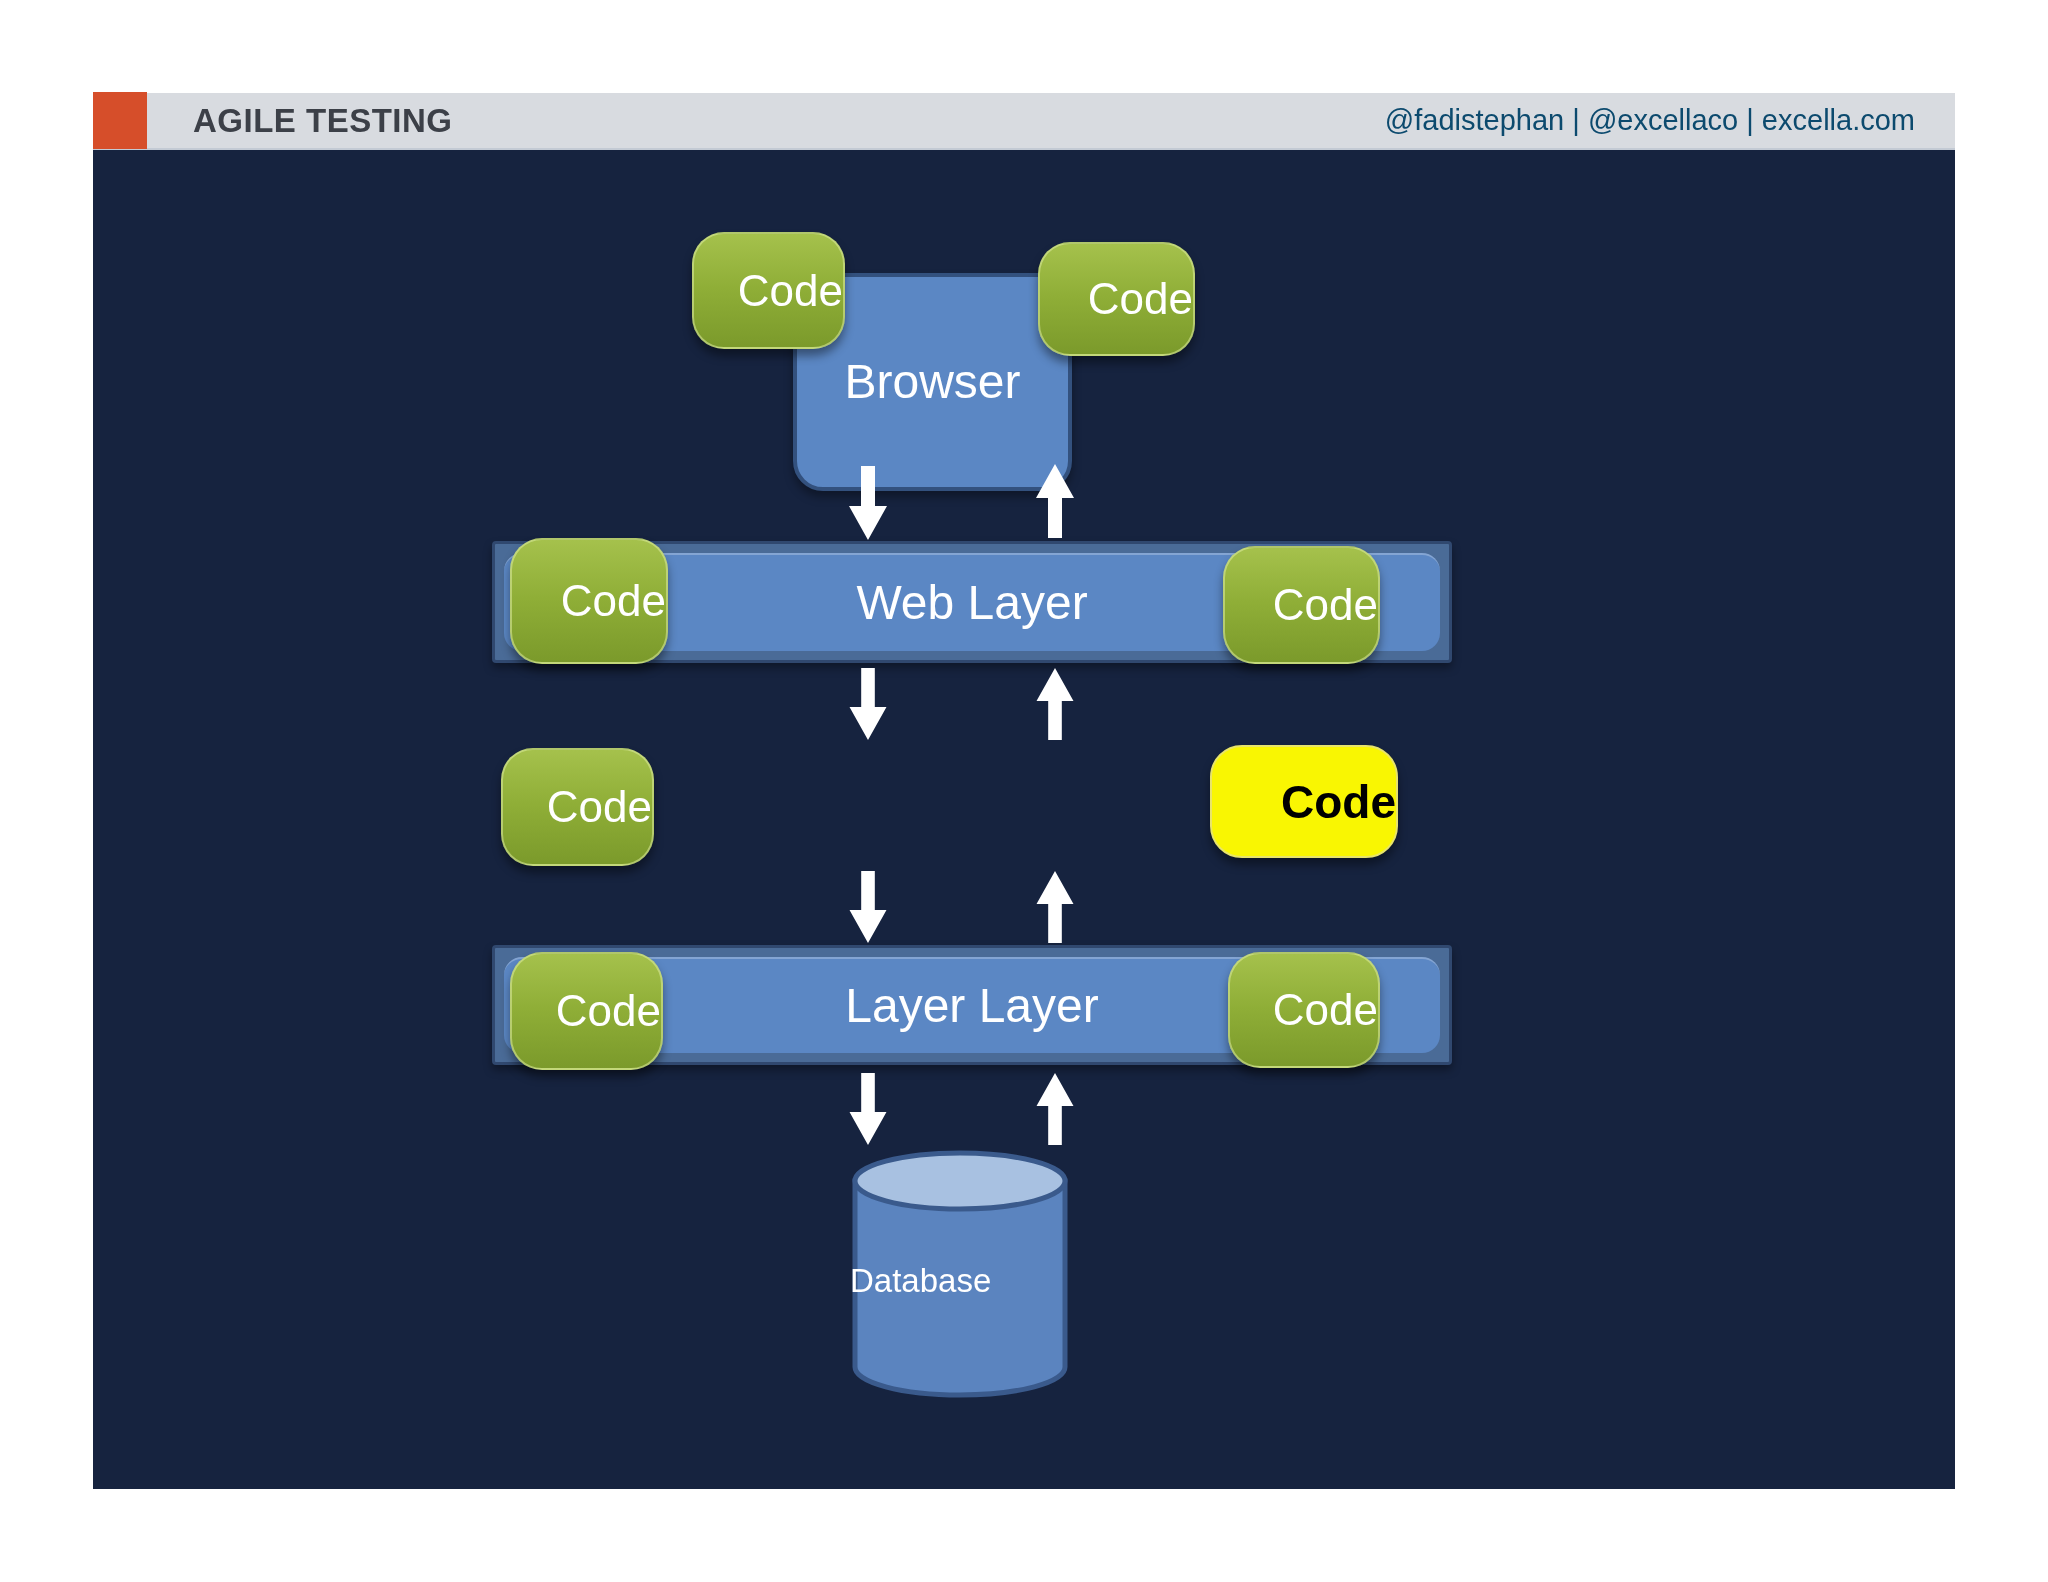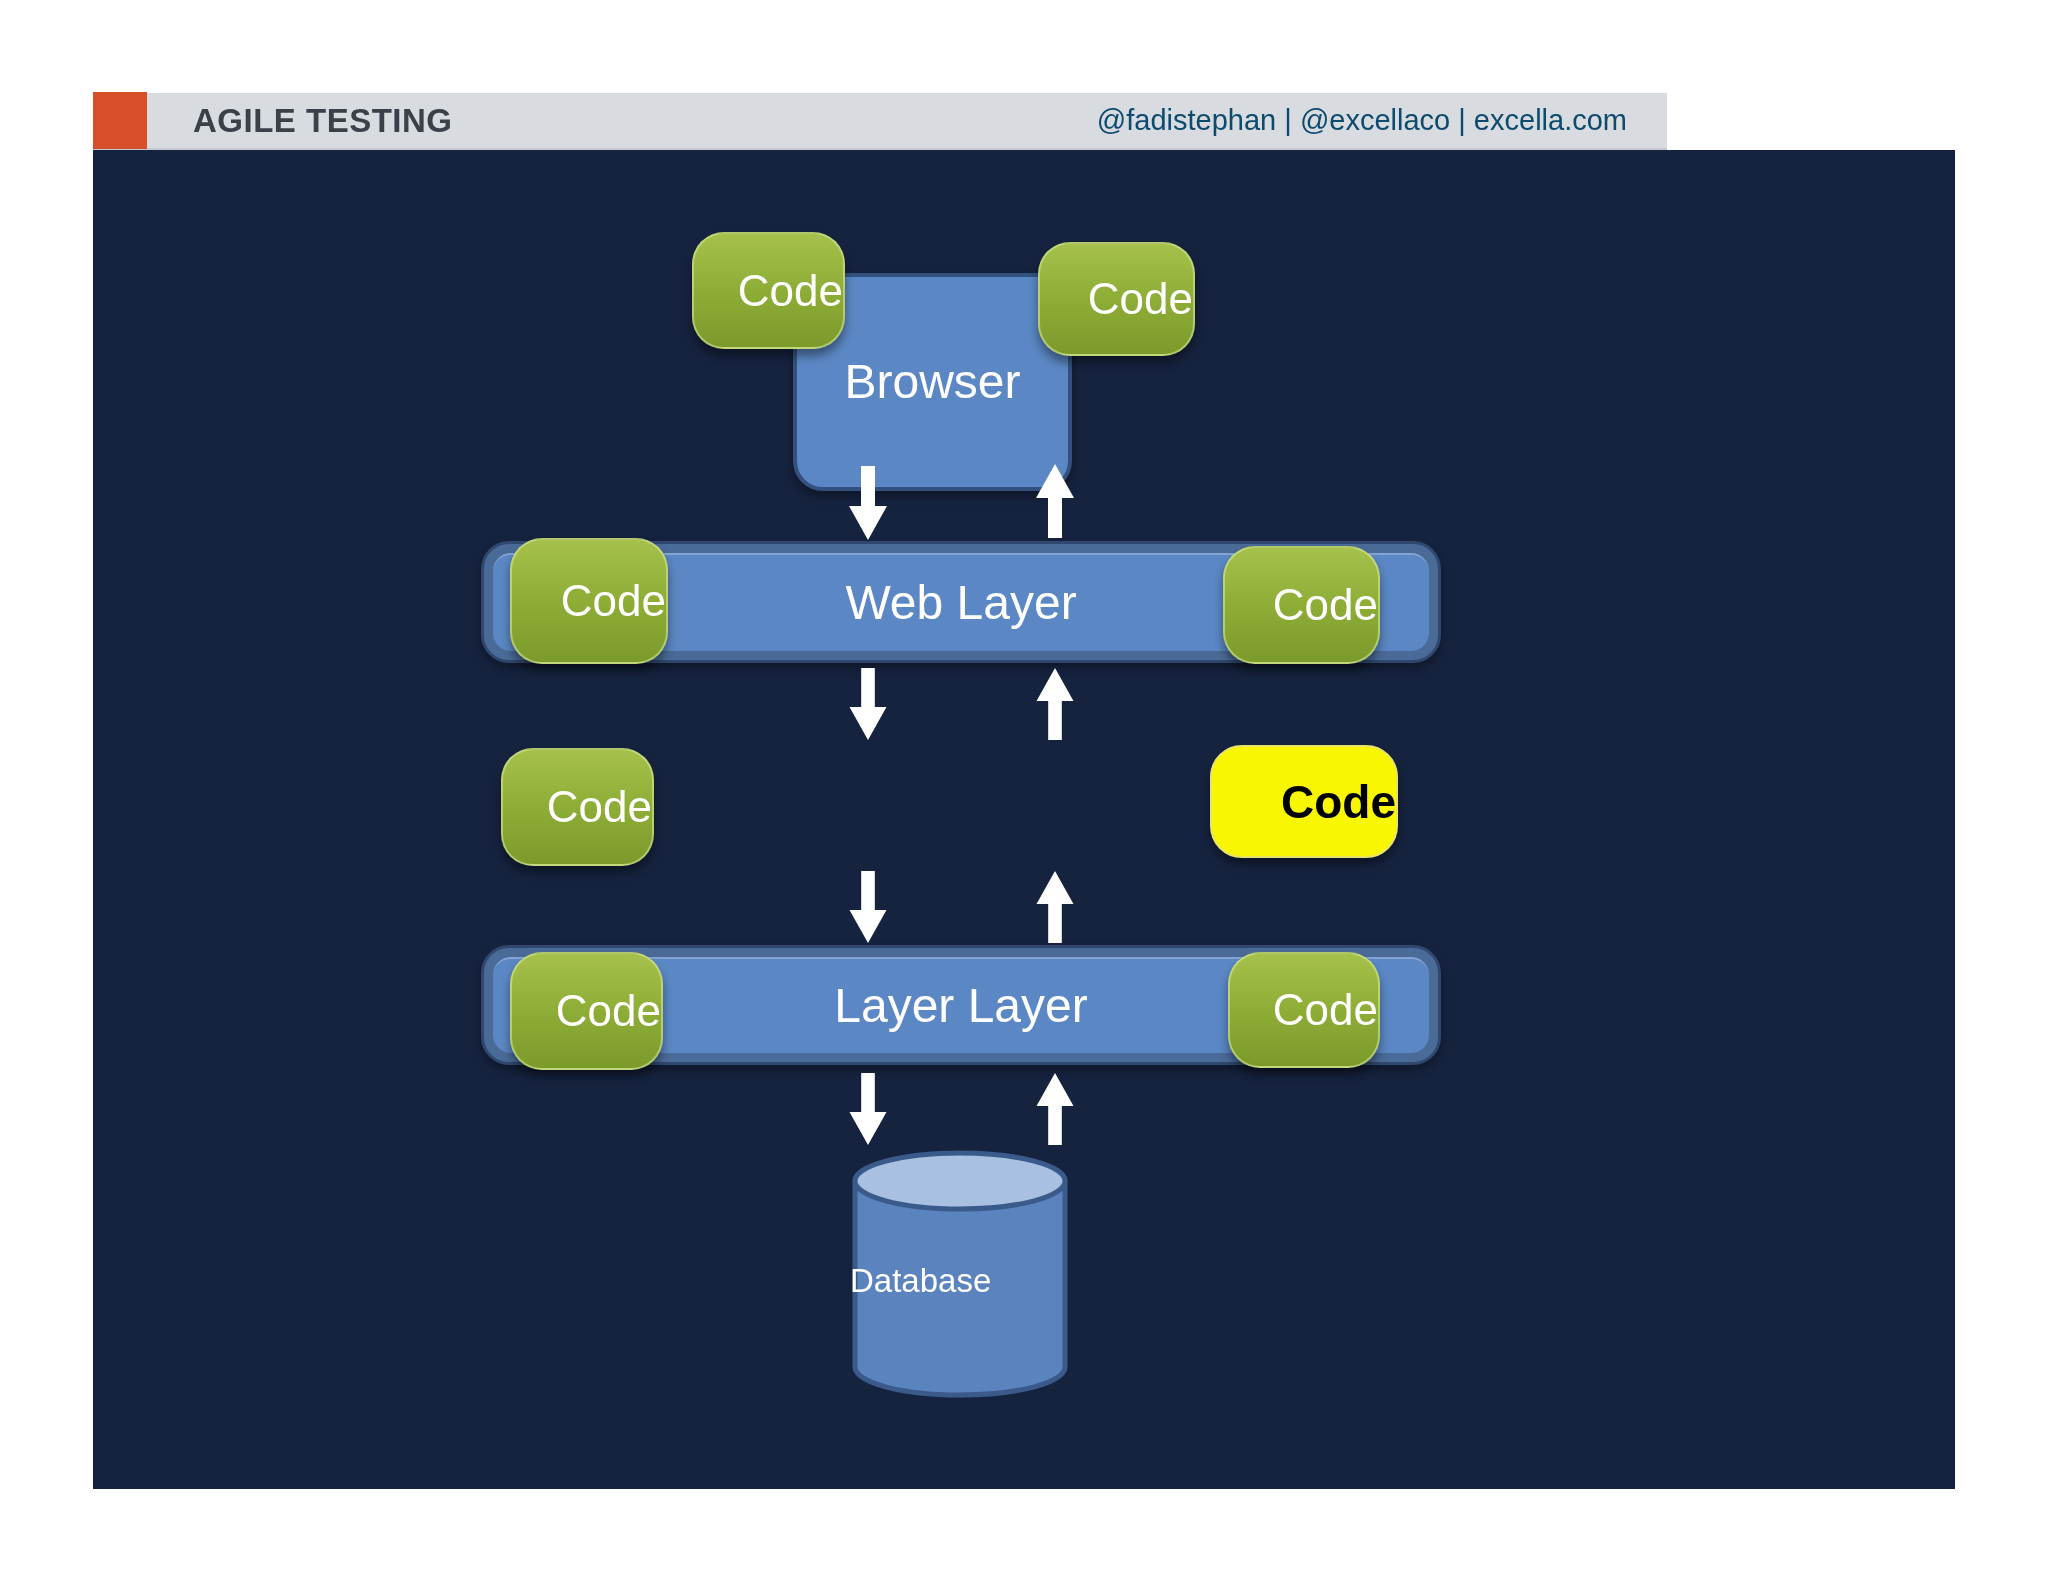--- a/index.html
+++ b/index.html
@@ -2,21 +2,21 @@
 <html><head>
 <meta charset="utf-8">
 <style>
   html,body{margin:0;padding:0;background:#ffffff;}
   .stage{
     position:relative;width:2048px;height:1582px;overflow:hidden;
     font-family:"Liberation Sans", sans-serif;background:#ffffff;
   }
   
   .header-bar{
-    position:absolute;left:93px;top:93px;width:1574px;height:57px;
+    position:absolute;left:93px;top:93px;width:1862px;height:57px;
     background:#d8dbe0;display:flex;align-items:center;
     border-bottom:2px solid #c3cad4;box-sizing:border-box;
   }
   .accent-square{width:54px;height:57px;background:#d64e2a;flex:0 0 auto;}
   .header-title{
     margin-left:46px;font-size:33px;font-weight:700;color:#3c4048;letter-spacing:.5px;
     white-space:nowrap;
   }
   .header-meta{
     margin-left:auto;margin-right:40px;font-size:29px;color:#0c4a6e;white-space:nowrap;
@@ -28,22 +28,22 @@
   }
   
   .abs{position:absolute;box-sizing:border-box;}
   .browser-box{
     left:793px;top:273px;width:279px;height:218px;
     background:#5b87c4;border:4px solid #33517e;border-radius:30px;
     box-shadow:0 6px 10px rgba(0,0,0,.35);
     display:flex;align-items:center;justify-content:center;z-index:1;
   }
   .layer-bar{
-    left:481px;width:960px;height:122px;
-    background:#4a6b97;border:3px solid #30486f;border-radius:28px;
+    left:492px;width:960px;height:122px;
+    background:#4a6b97;border:3px solid #30486f;border-radius:4px;
     box-shadow:0 5px 9px rgba(0,0,0,.35);z-index:1;
   }
   .layer-bar .inner{
     position:absolute;left:9px;right:9px;top:9px;bottom:9px;
     background:#5b87c4;border-radius:18px;
     border-top:2px solid rgba(255,255,255,.25);
     display:flex;align-items:center;justify-content:center;
   }
   .bar-label,.box-label{
     color:#ffffff;font-size:48px;line-height:1;white-space:nowrap;

